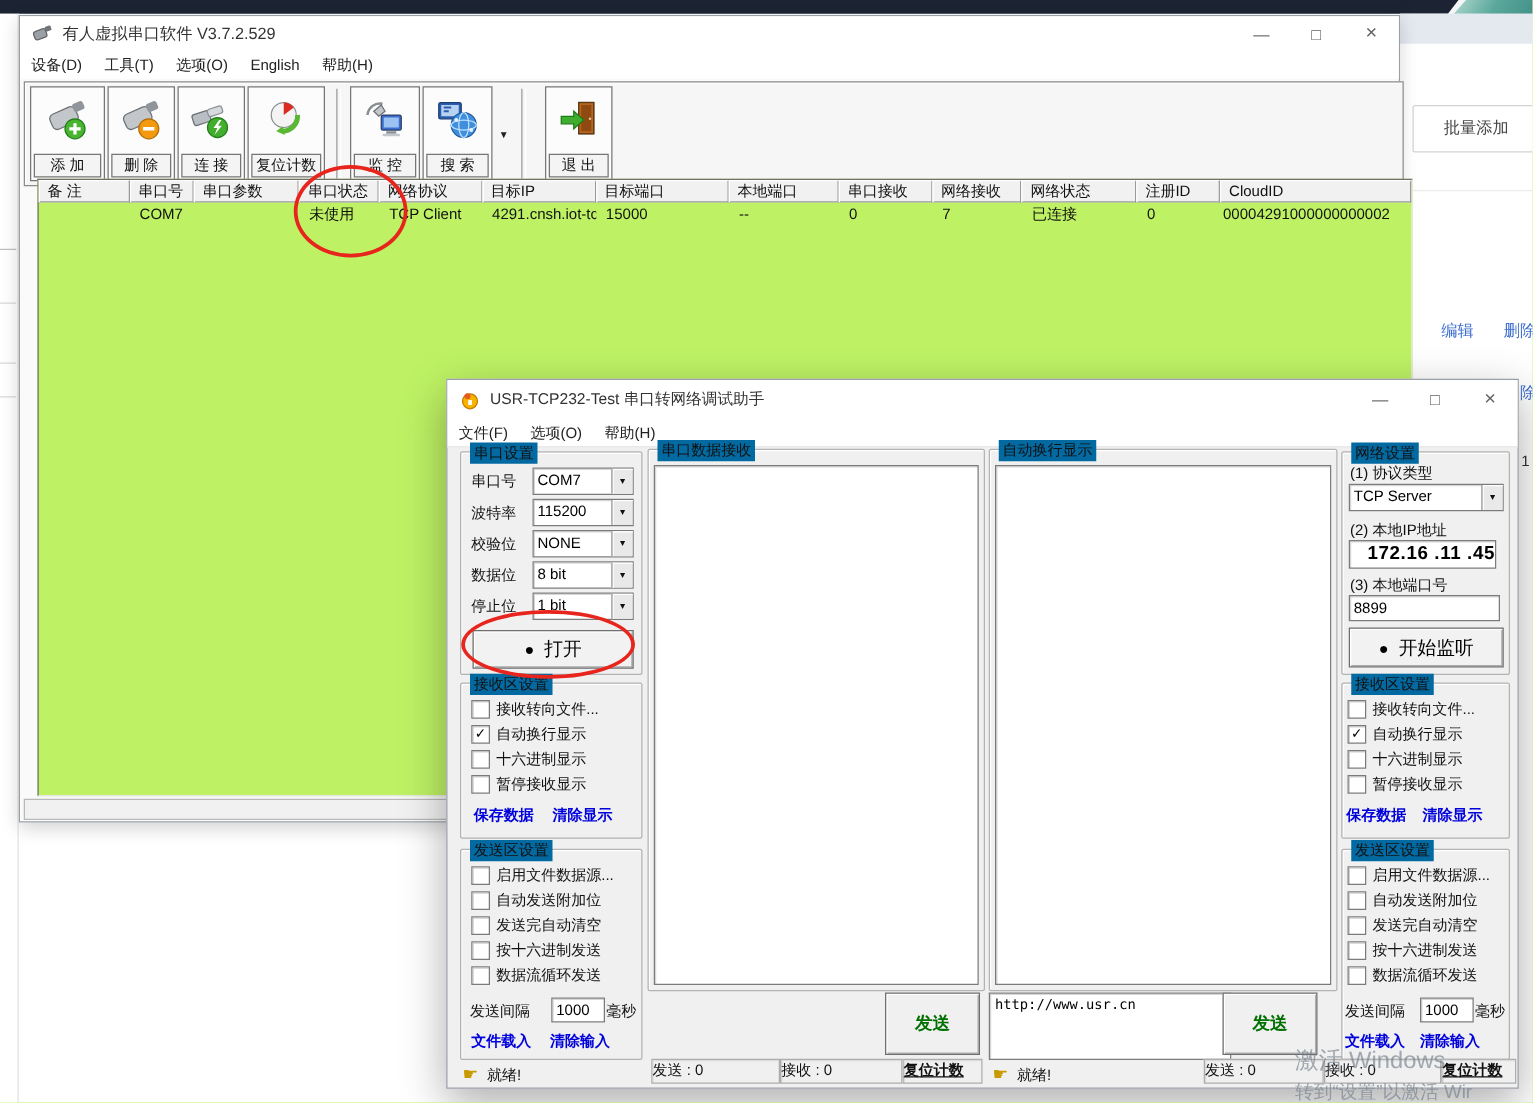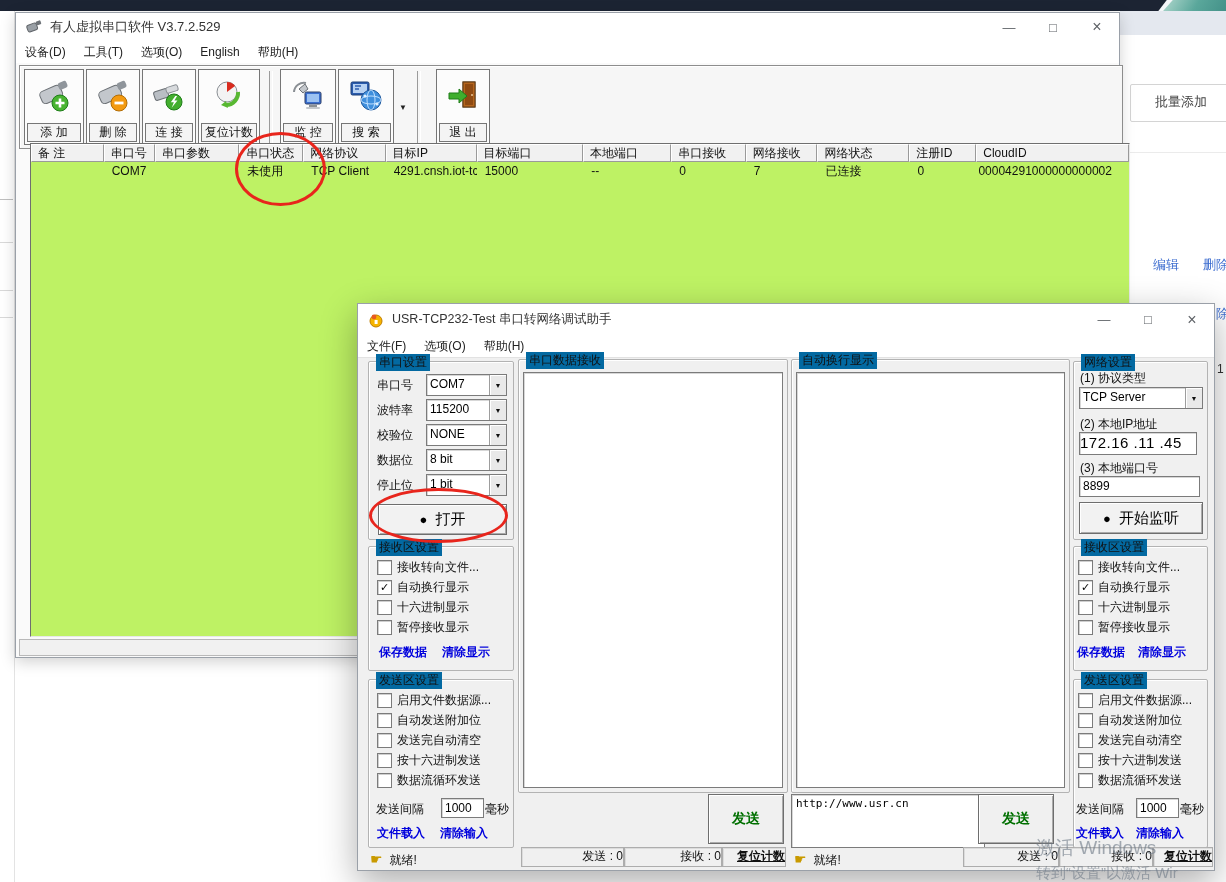--- a/index.html
+++ b/index.html
@@ -56,24 +56,24 @@
   .combo-btn{width:16px;background:#e9e9e9;border-left:1px solid #9d9d9d;box-shadow:inset 1px 1px 0 #fff;font-size:7px;color:#111;display:flex;align-items:center;justify-content:center}
   .btn3d{position:absolute;background:#f2f2f2;border:1px solid #6e6e6e;box-shadow:inset 1px 1px 0 #fff,inset -1px -1px 0 #ababab;display:flex;align-items:center;justify-content:center;gap:8px;font-size:15px;color:#000}
   .rec{font-size:13px;line-height:1;color:#000}
   .chkrow{position:absolute;display:flex;align-items:center;gap:5px;white-space:nowrap}
   .chk{width:13px;height:13px;background:#fff;border:1px solid #7b7b7b;box-shadow:inset 1px 1px 0 #cfcfcf;font-size:11px;line-height:12px;text-align:center;color:#000;flex:0 0 13px}
   .chklbl{font-size:12px;color:#111}
   .link{position:absolute;color:#0000dd;font-size:12px;font-weight:bold;white-space:nowrap}
   .recvbox{position:absolute;background:#fff;border:1px solid #7b7b7b;box-shadow:inset 1px 1px 0 #d7d7d7}
   .sendinput{position:absolute;background:#fff;border:1px solid #7b7b7b;box-shadow:inset 1px 1px 0 #d7d7d7;font-family:"DejaVu Sans Mono","Liberation Mono",monospace;font-size:11px;padding:2px 4px;color:#000;overflow:hidden}
   .sendbtn{position:absolute;background:#f0f0f0;border:1px solid #6e6e6e;box-shadow:inset 1px 1px 0 #fff,inset -1px -1px 0 #ababab;display:flex;align-items:center;justify-content:center;font-size:14px;font-weight:bold;color:#007000}
-  .seg{position:absolute;height:18px;border:1px solid #adadad;box-shadow:inset 1px 1px 0 #dcdcdc;font-size:12px;color:#111;text-align:right;line-height:17px;background:#f0f0f0}
+  .seg{position:absolute;height:18px;border:1px solid #adadad;box-shadow:inset 1px 1px 0 #dcdcdc;font-size:12px;color:#111;text-align:left;line-height:17px;background:#f0f0f0}
   .ready{position:absolute;font-size:12px;color:#111;white-space:nowrap}
   .hand{color:#c99a00;font-size:14px;margin-right:7px}
-  .ipfield{position:absolute;background:#fff;border:1px solid #7b7b7b;box-shadow:inset 1px 1px 0 #d7d7d7;font-weight:normal;font-size:15px;text-align:left;line-height:20px;letter-spacing:.5px}
+  .ipfield{position:absolute;background:#fff;border:1px solid #7b7b7b;box-shadow:inset 1px 1px 0 #d7d7d7;font-weight:bold;font-size:15px;text-align:right;line-height:20px;letter-spacing:.5px}
   .txtfield{position:absolute;background:#fff;border:1px solid #7b7b7b;box-shadow:inset 1px 1px 0 #d7d7d7;font-size:12px;padding-left:3px;line-height:18px}
   
   .ellipse{position:absolute;border:3px solid #e8251c;border-radius:50%;background:transparent}
   .e1{left:235px;top:132px;width:85px;height:68px;z-index:2}
   .e2{left:369px;top:488px;width:133px;height:49px;z-index:4}
   .watermark{position:absolute;left:1036px;top:835px;z-index:5;color:rgba(112,122,136,.62);white-space:nowrap;pointer-events:none}
   .wm1{font-size:19px}
   .wm2{font-size:15px;margin-top:3px}
 </style>
 </head>

